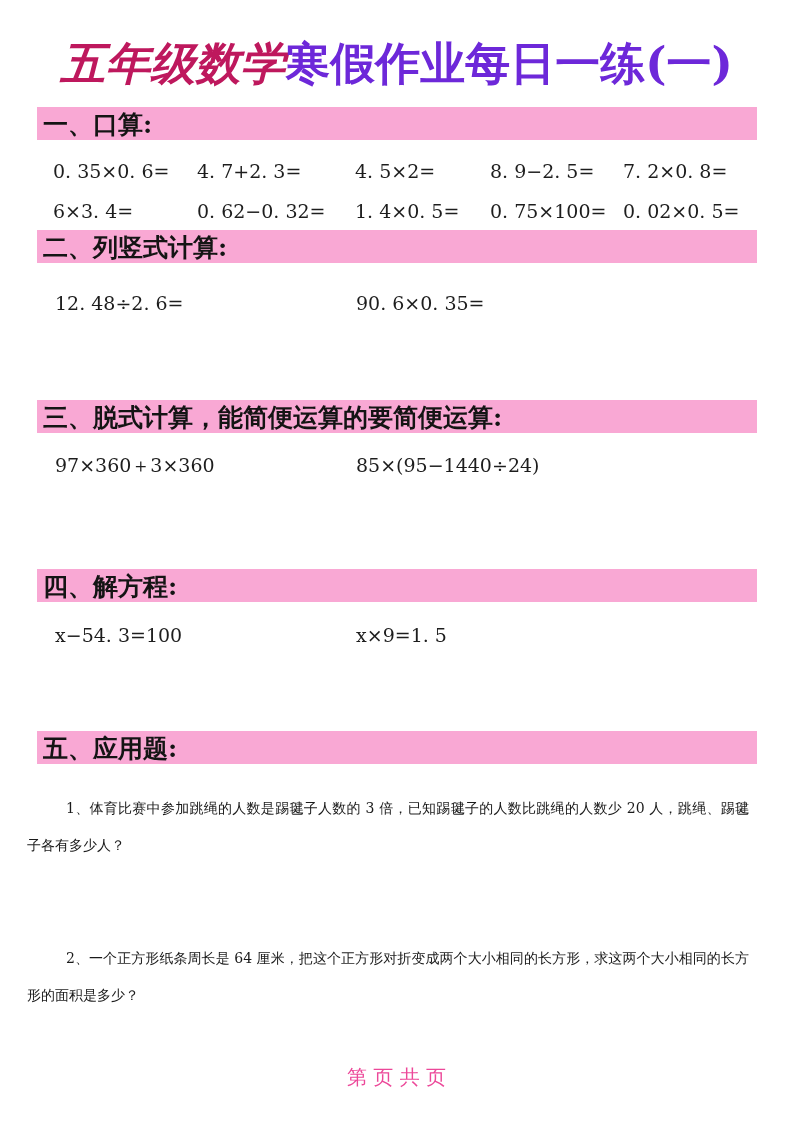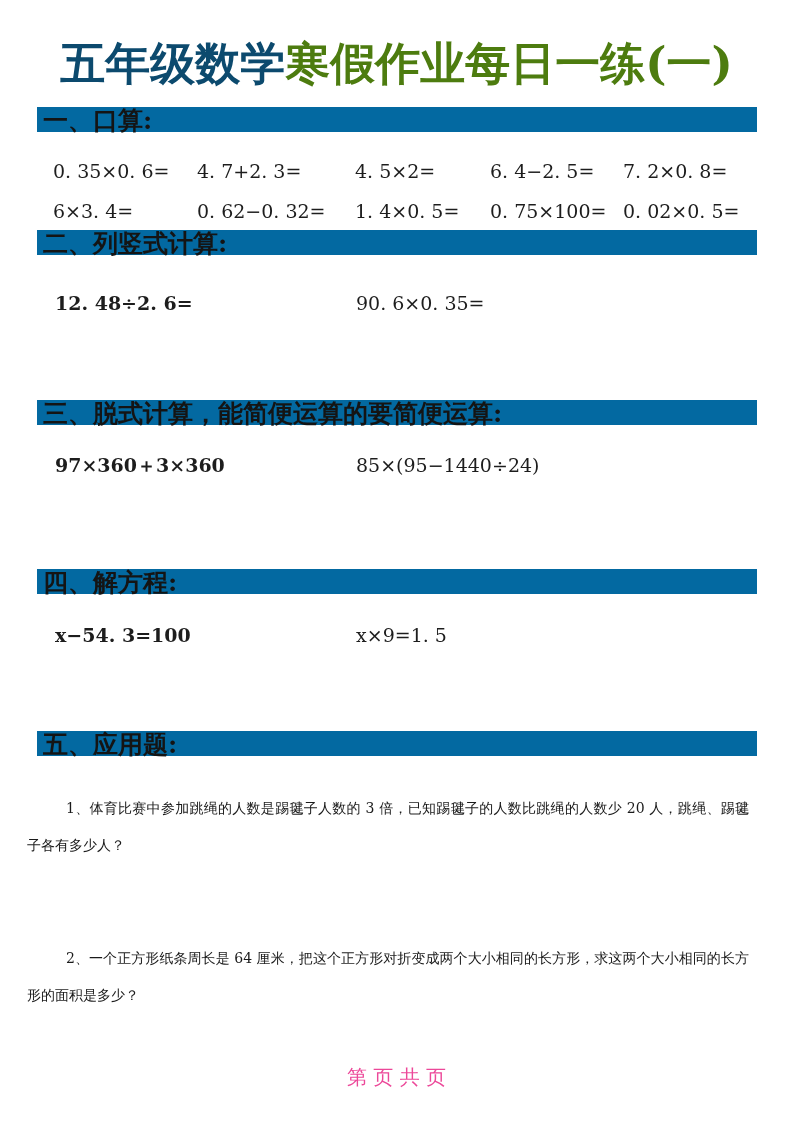--- a/index.html
+++ b/index.html
@@ -10,41 +10,41 @@
     color:#1d1d1d;
     font-family:"DejaVu Serif","Liberation Serif",serif;
     overflow:hidden;
   }
   .title{
     position:absolute;top:34px;left:0;width:100%;
     margin:0;text-align:center;
     font-size:45px;line-height:60px;font-weight:900;
     letter-spacing:0px;white-space:nowrap;
   }
-  .title .t-black{color:#0c4a6e;}
-  .title .t-red{color:#4d7c0f;margin-top:32px;}
+  .title .t-black{color:#be185d;font-style:italic;}
+  .title .t-red{color:#6d28d9;margin-top:32px;}
   .band{
-    position:absolute;left:37px;width:720px;height:25px;
-    background:#0369a1;
+    position:absolute;left:37px;width:720px;height:33px;
+    background:#f9a8d4;
   }
   .band .band-label{
     position:absolute;left:6px;top:50%;transform:translateY(-50%);
     font-size:25px;font-weight:bold;white-space:nowrap;color:#141414;
   }
   .row{
     position:absolute;left:0;width:793px;height:30px;
     font-size:19px;line-height:30px;
   }
   .row span{position:absolute;white-space:nowrap;}
   .oral .c0{left:53px;}
   .oral .c1{left:197px;}
   .oral .c2{left:355px;}
   .oral .c3{left:490px;}
   .oral .c4{left:623px;}
-  .pair .p1{left:55px;font-weight:bold;}
+  .pair .p1{left:55px;}
   .pair .p2{left:356px;}
   .para{
     position:absolute;left:20px;width:722px;
     font-size:14px;line-height:37px;
     text-align:justify;text-indent:39px;
     margin:7px;color:#1a1a1a;
   }
   .footer{
     position:absolute;top:1064px;left:0;width:100%;
     text-align:center;font-size:20px;line-height:26px;color:#ec4899;
@@ -57,21 +57,21 @@
 
   <h1 class="title"><span class="t-black">五年级数学</span><span class="t-red">寒假作业每日一练(一)</span></h1>
 
   <div class="band" style="top:107px">
     <span class="band-label">一、口算:</span>
   </div>
   <div class="row oral" style="top:156px">
     <span class="c0">0. 35×0. 6=</span>
     <span class="c1">4. 7+2. 3=</span>
     <span class="c2">4. 5×2=</span>
-    <span class="c3">6. 4−2. 5=</span>
+    <span class="c3">8. 9−2. 5=</span>
     <span class="c4">7. 2×0. 8=</span>
   </div>
   <div class="row oral" style="top:196px">
     <span class="c0">6×3. 4=</span>
     <span class="c1">0. 62−0. 32=</span>
     <span class="c2">1. 4×0. 5=</span>
     <span class="c3">0. 75×100=</span>
     <span class="c4">0. 02×0. 5=</span>
   </div>
 

